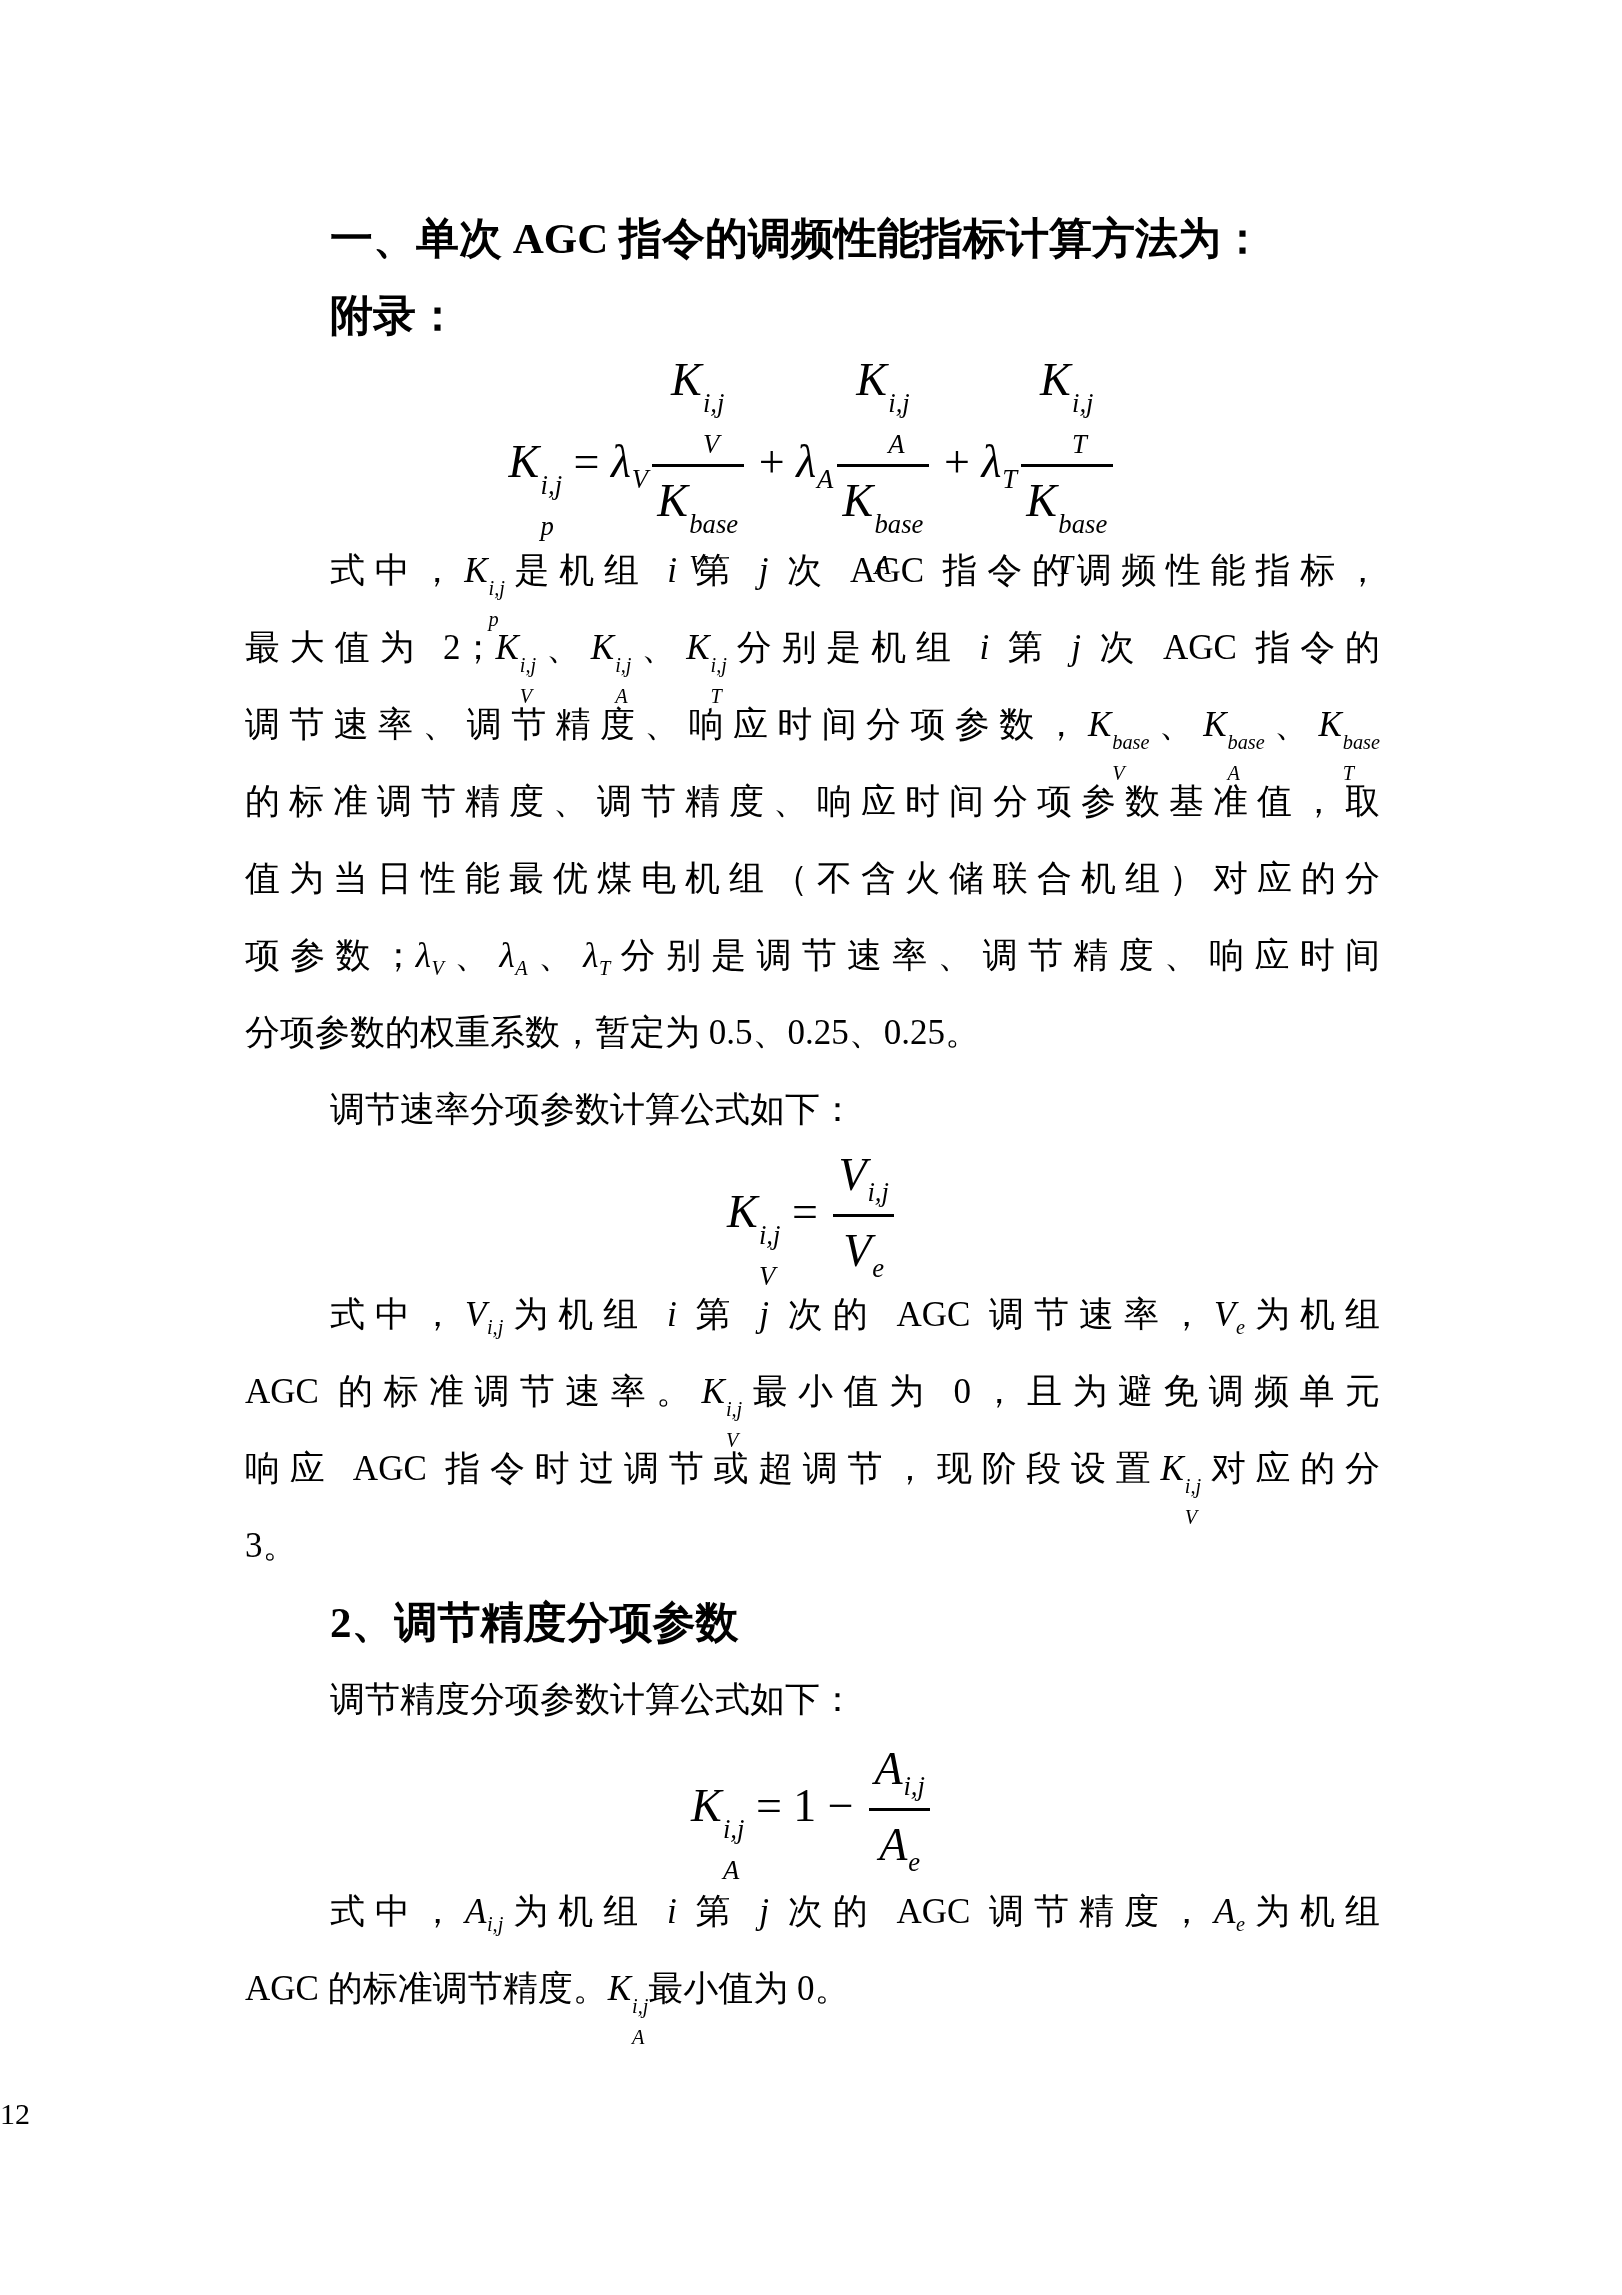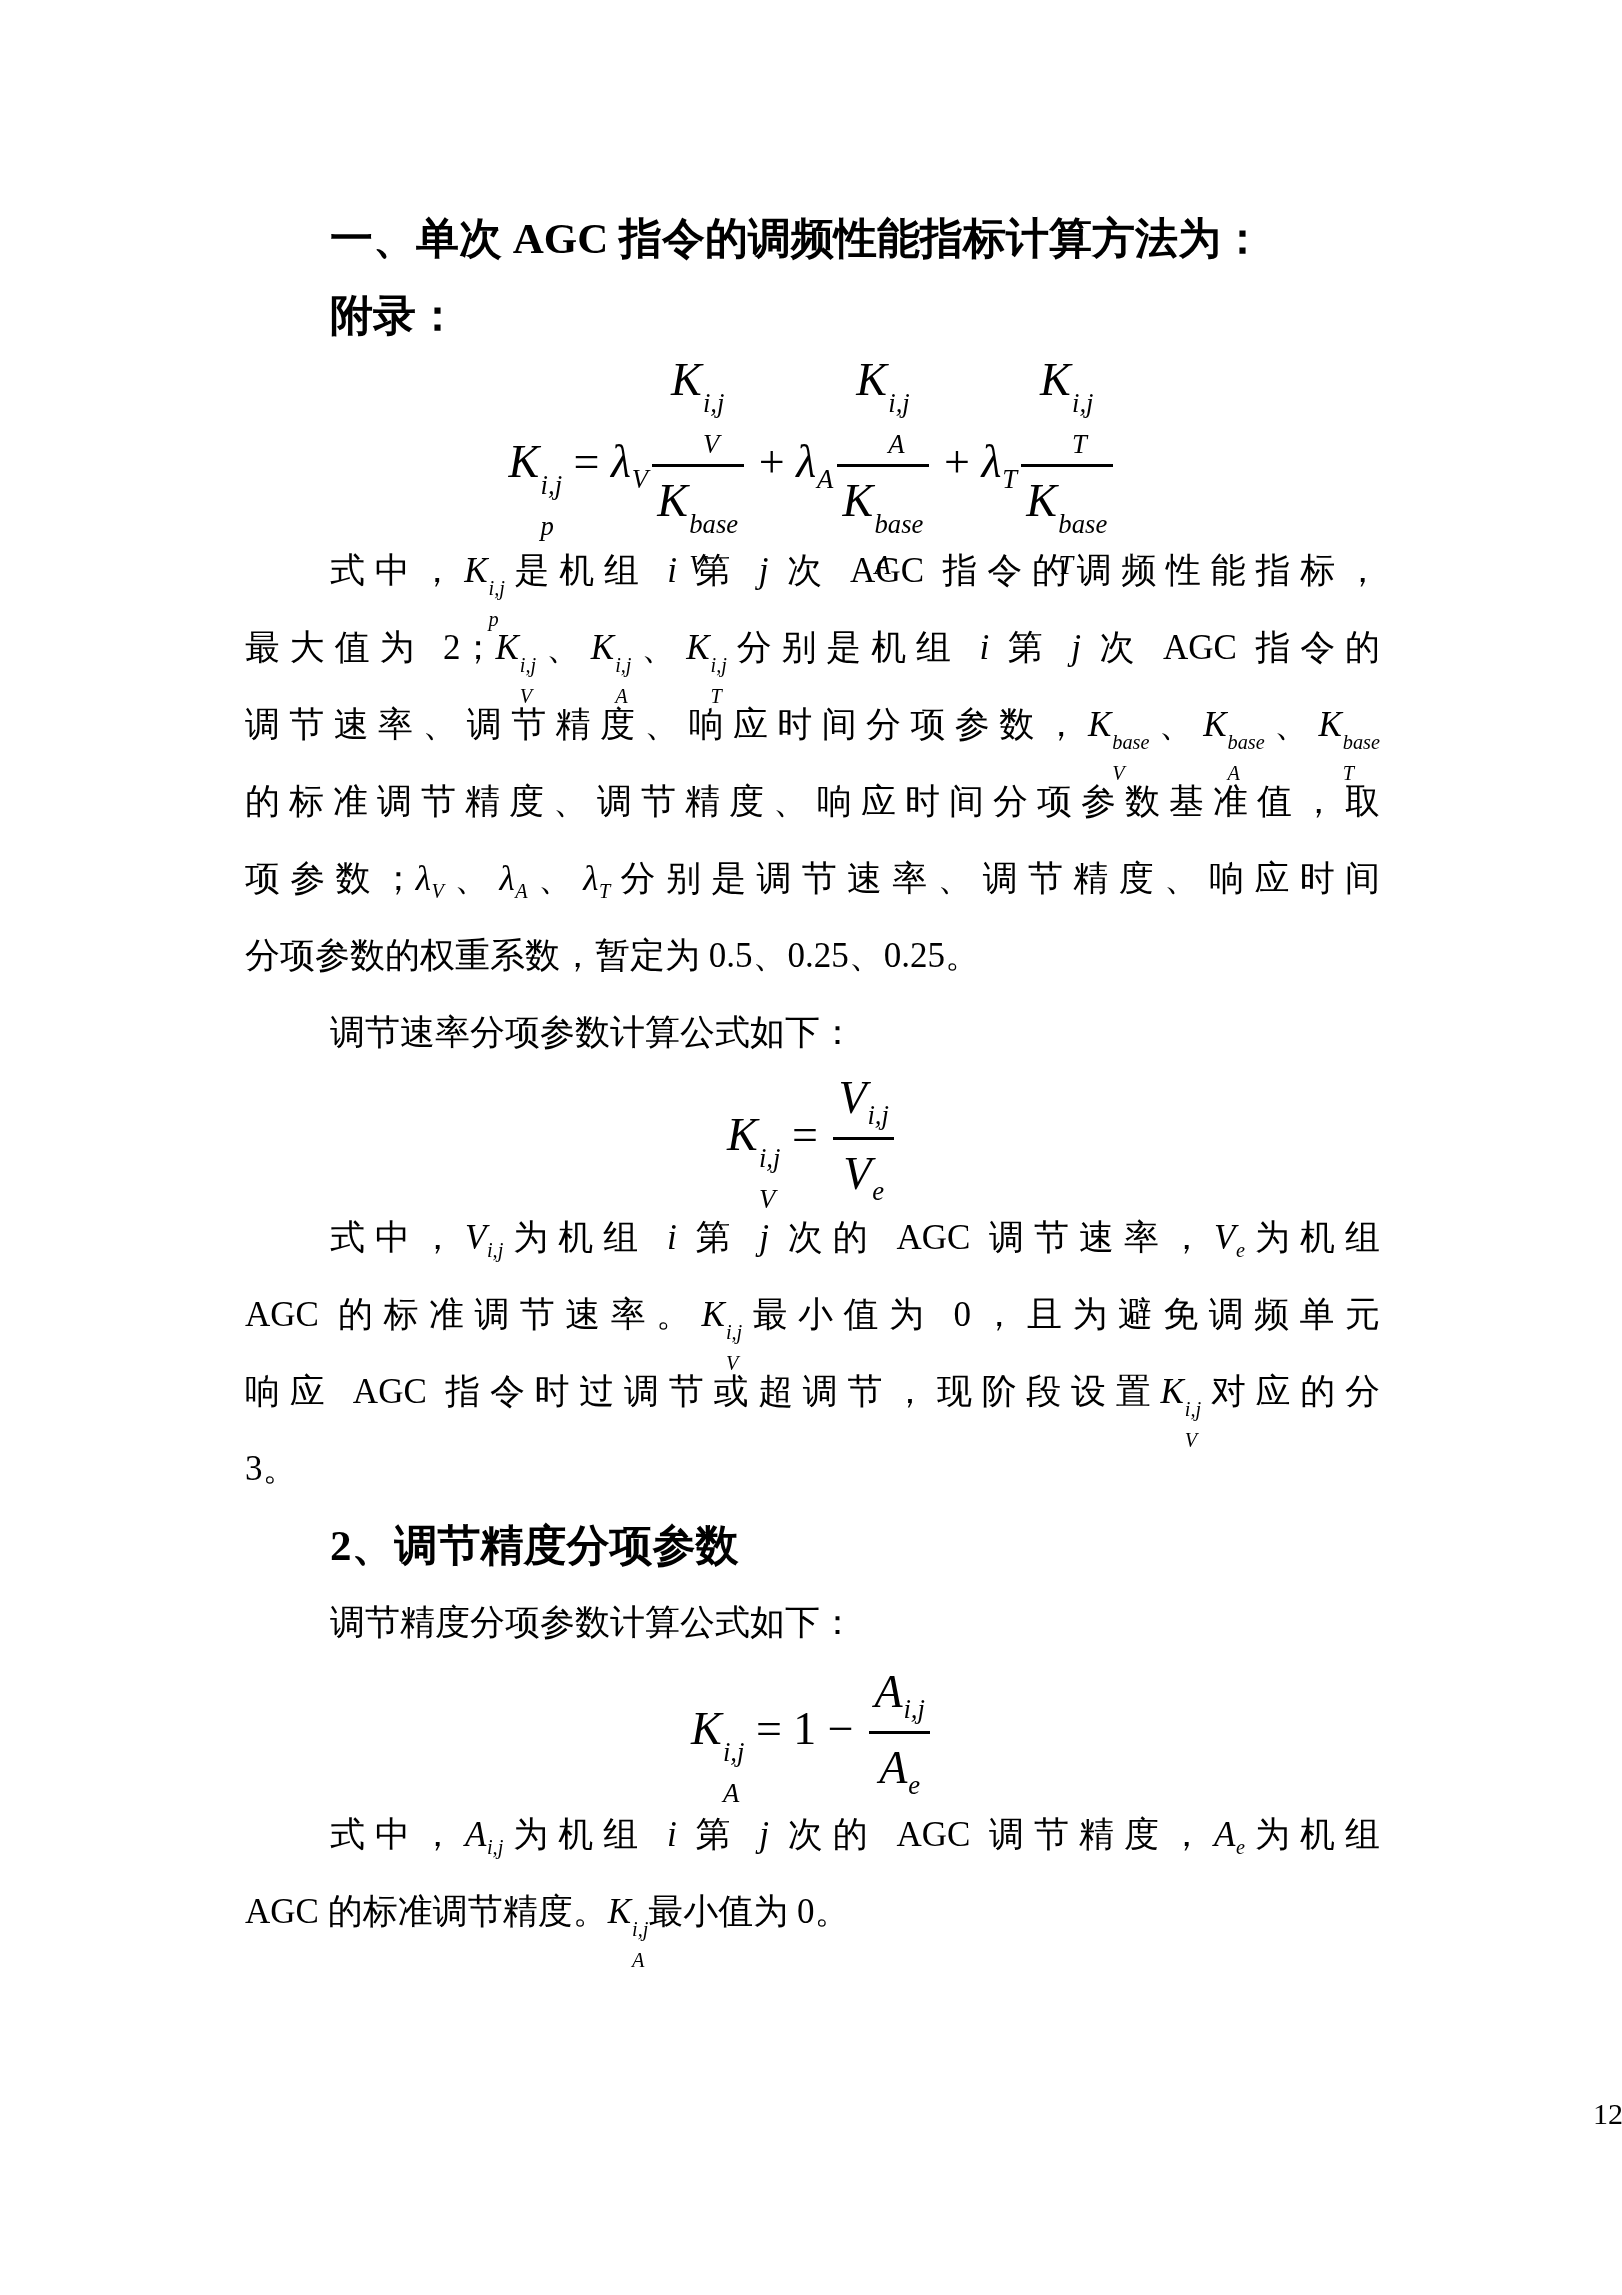--- a/index.html
+++ b/index.html
@@ -76,21 +76,21 @@
   .frac .bar{
     align-self:stretch;
     height:3.3px;
     background:#000;
     margin:6.5px 0 7.9px 0;
   }
   .pageno{
     position:absolute;
     left:0;right:0;
     top:2097px;
-    text-align:right;
+    text-align:left;
     font-size:30px;
   }
 </style>
 </head>
 <body>
 
 <div class="page">
   <div class="content">
     <div class="line bold indent"><span class="ct">一、单次 AGC 指令的调频性能指标计算方法为：</span></div>
     <div class="line bold indent"><span class="ct">附录：</span></div>
@@ -147,20 +147,21 @@
               <span class="up">base</span>
               <span class="dn">V</span>
             </span></span><span class="ct">、</span><span class="ss"><span class="mvar">K</span><span class="st">
               <span class="up">base</span>
               <span class="dn">A</span>
             </span></span><span class="ct">、</span><span class="ss"><span class="mvar">K</span><span class="st">
               <span class="up">base</span>
               <span class="dn">T</span>
             </span></span></div>
         <div class="line just"><span class="ct">的标准调节精度、调节精度、响应时间分项参数基准值，取</span></div>
+        <div class="line just"><span class="ct">值为当日性能最优煤电机组（不含火储联合机组）对应的分</span></div>
         <div class="line just"><span class="ct">项参数；</span><span class="msubw"><span class="mvar">λ</span><span class="msub">V</span></span><span class="ct">、</span><span class="msubw"><span class="mvar">λ</span><span class="msub">A</span></span><span class="ct">、</span><span class="msubw"><span class="mvar">λ</span><span class="msub">T</span></span><span class="ct">分别是调节速率、调节精度、响应时间</span></div>
         <div class="line"><span class="ct">分项参数的权重系数，暂定为 0.5、0.25、0.25。</span></div>
       </div>
     <div class="line indent"><span class="ct">调节速率分项参数计算公式如下：</span></div>
     <div class="formula f2"><span class="ss"><span class="mvar">K</span><span class="st">
             <span class="up">i,j</span>
             <span class="dn">V</span>
           </span></span><span class="ct"> = </span><span class="frac">
           <span class="num"><span class="msubw"><span class="mvar">V</span><span class="msub">i,j</span></span></span>
           <span class="bar"></span>

